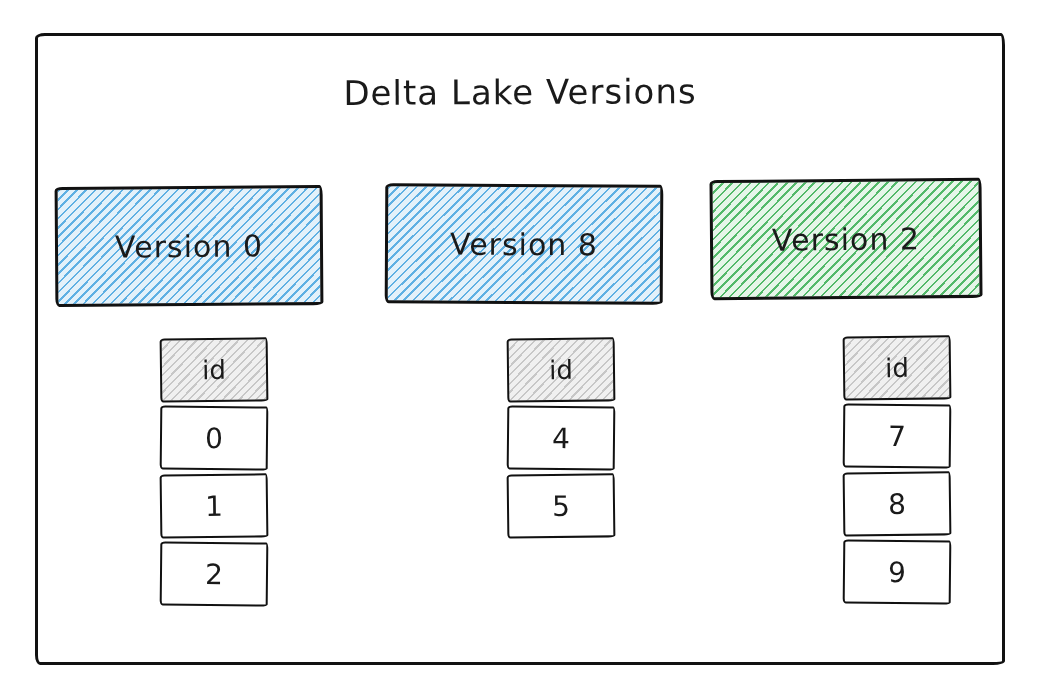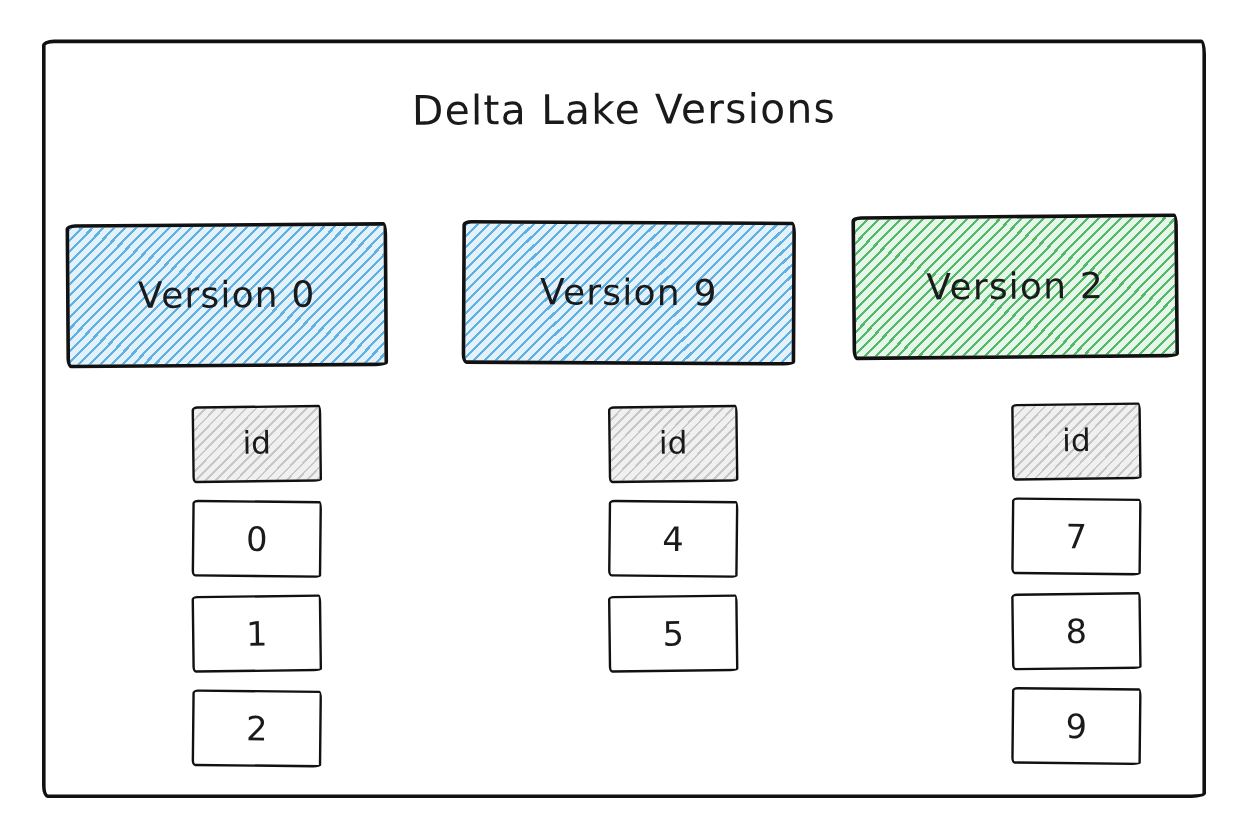--- a/index.html
+++ b/index.html
@@ -47,21 +47,21 @@
     background: transparent;
   }
   .vb0 { left: 55px;  top: 186px; width: 268px; transform: rotate(-0.4deg); }
   .vb1 { left: 385px; top: 184px; width: 278px; transform: rotate(0.3deg); }
   .vb2 { left: 710px; top: 179px; width: 272px; transform: rotate(-0.5deg); }
 
   .col {
     position: absolute;
     display: flex;
     flex-direction: column;
-    gap: 15px;
+    gap: 4px;
     width: 108px;
     padding-left: 39px;
   }
   .col0 { left: 121px; top: 338px; }
   .col1 { left: 468px; top: 338px; }
   .col2 { left: 804px; top: 336px; }
 
   .cell {
     width: 108px; height: 64px;
     border: 2.5px solid #111;
@@ -84,21 +84,21 @@
 <body>
 
 <div class="frame"></div>
 
 <div class="title">Delta Lake Versions</div>
 
 <div class="version-box vb0" style="--hline: #5fb0e3; --hbg: #e3f1fa;">
   <span class="vlabel">Version 0</span>
 </div>
 <div class="version-box vb1" style="--hline: #5fb0e3; --hbg: #e3f1fa;">
-  <span class="vlabel">Version 9</span>
+  <span class="vlabel">Version 8</span>
 </div>
 <div class="version-box vb2" style="--hline: #53b96a; --hbg: #e6f6e9;">
   <span class="vlabel">Version 2</span>
 </div>
 
 <div class="col col0">
   <div class="cell hdr" style="--hline: #c7c7c7; --hbg: #f0f0f0;">id</div>
   <div class="cell">0</div>
   <div class="cell">1</div>
   <div class="cell">2</div>

